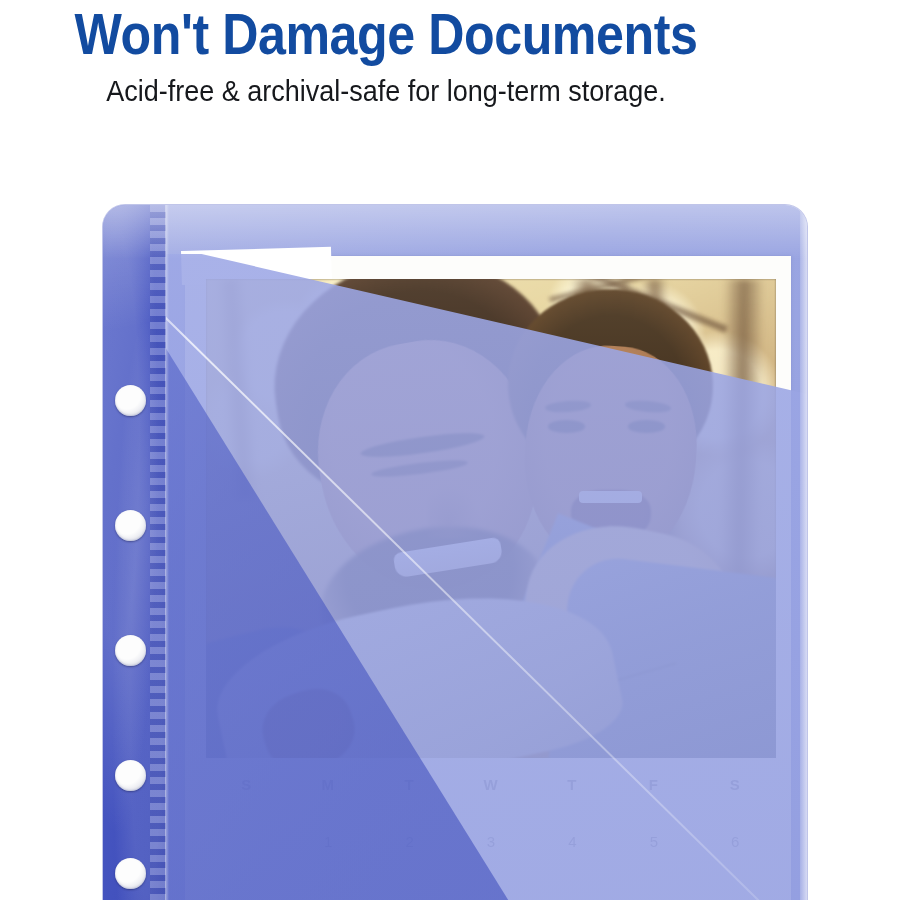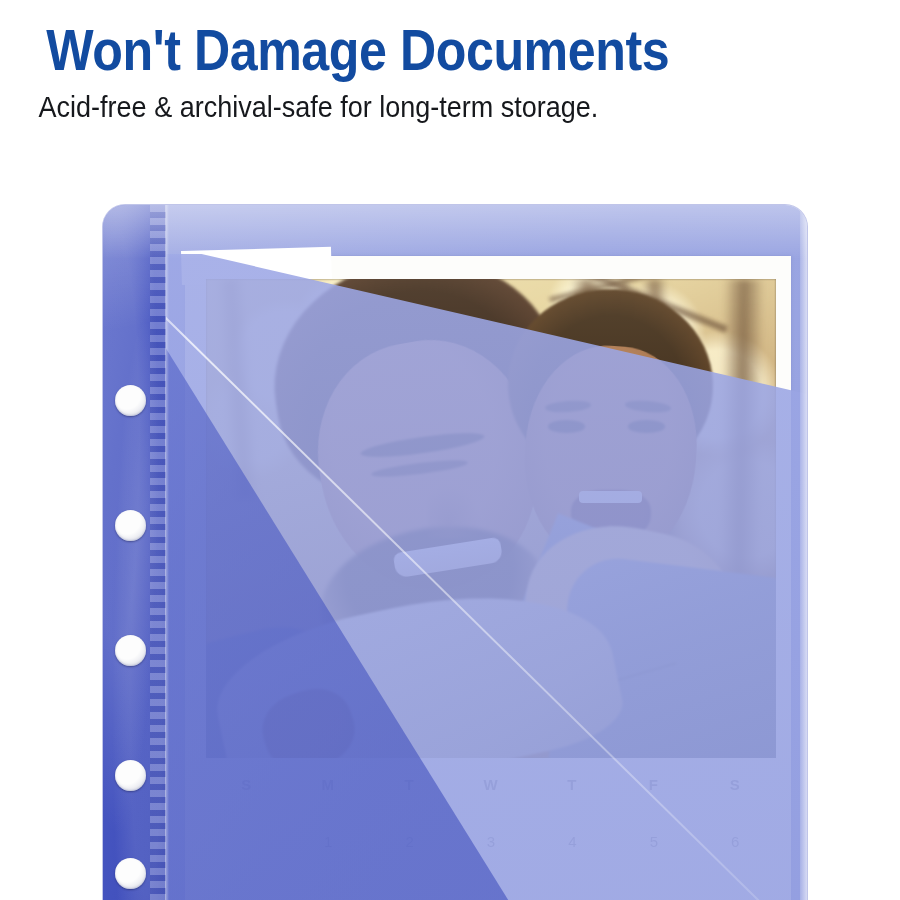--- a/index.html
+++ b/index.html
@@ -2,21 +2,21 @@
 <html><head>
 <meta charset="utf-8">
 <style>
   * { margin:0; padding:0; box-sizing:border-box; }
   html,body { width:900px; height:900px; background:#ffffff; overflow:hidden; }
   body { font-family:"Liberation Sans", sans-serif; }
 
   .page { position:relative; width:900px; height:900px; background:#fff; overflow:hidden; }
 
   
-  .header { position:absolute; left:0; top:16px; width:772px; }
+  .header { position:absolute; left:0; top:0; width:772px; text-align:center; }
   .headline {
     font-family:"Liberation Sans Narrow","Liberation Sans", sans-serif;
     font-weight:700;
     font-size:57px;
     line-height:62px;
     letter-spacing:-0.5px;
     color:#124BA0;
     transform:scaleX(0.88);
     transform-origin:center top;
     padding-top:3px;

